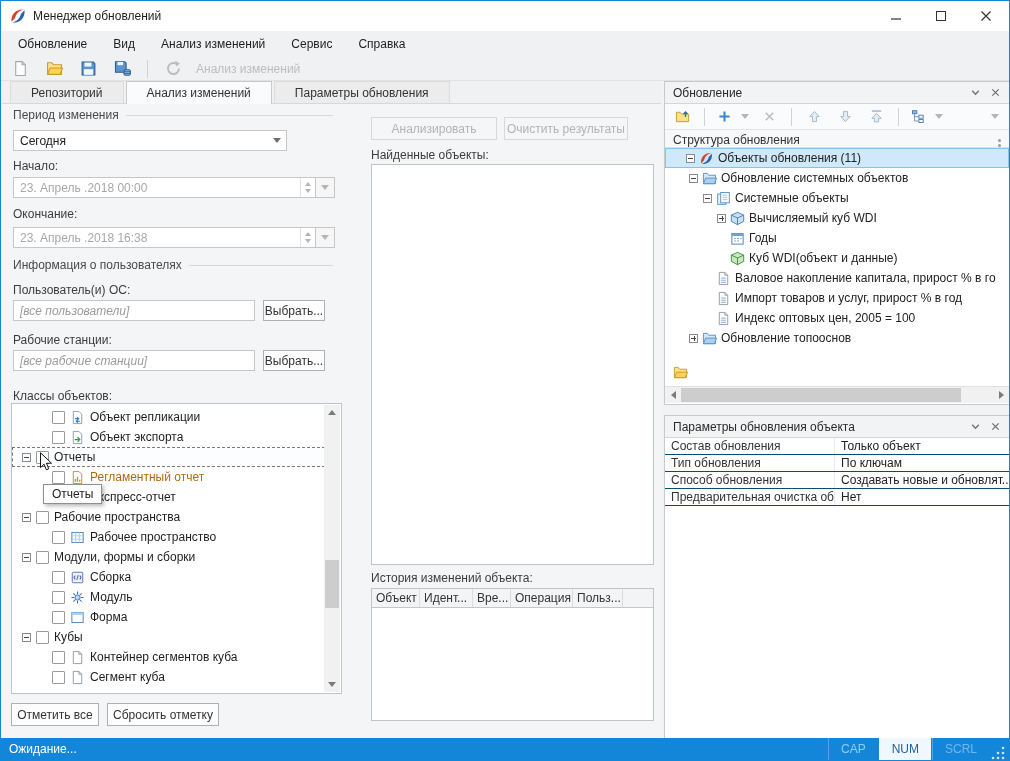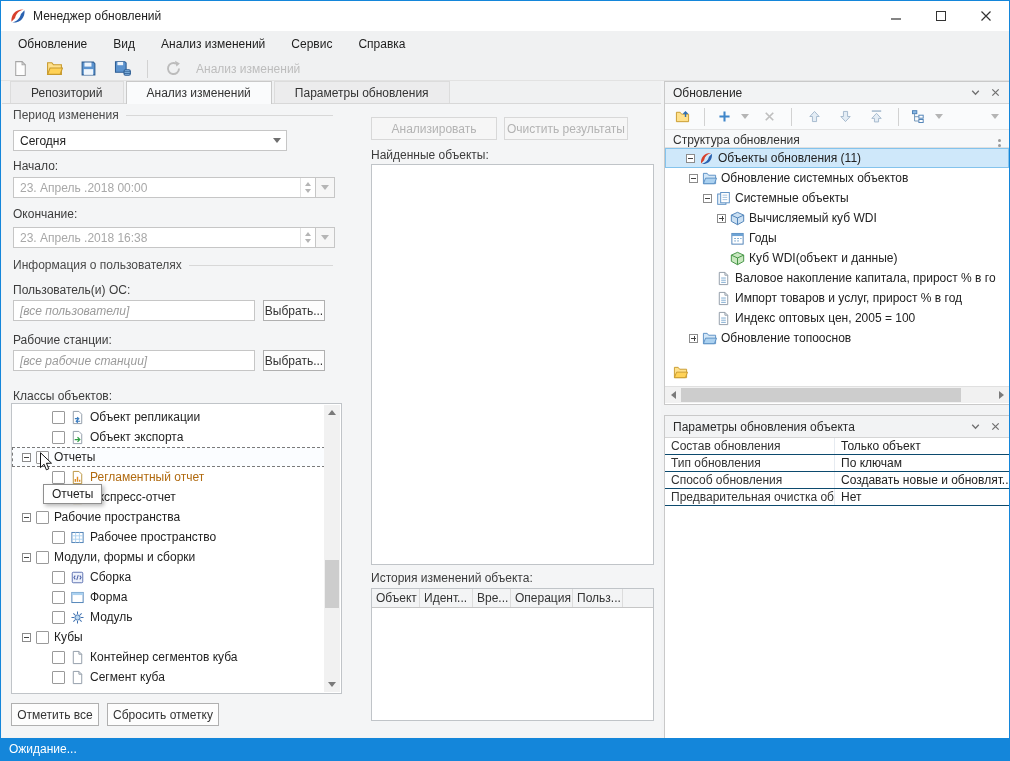--- a/index.html
+++ b/index.html
@@ -417,30 +417,30 @@
       <div class="trow child">
         <span class="cb"></span>
         <svg class="ic">
             <use href="#i-asm"></use>
           </svg>
         <span class="tl">Сборка</span>
       </div>
       <div class="trow child">
         <span class="cb"></span>
         <svg class="ic">
+            <use href="#i-module"></use>
+          </svg>
+        <span class="tl">Модуль</span>
+      </div>
+      <div class="trow child">
+        <span class="cb"></span>
+        <svg class="ic">
             <use href="#i-window"></use>
           </svg>
         <span class="tl">Форма</span>
-      </div>
-      <div class="trow child">
-        <span class="cb"></span>
-        <svg class="ic">
-            <use href="#i-module"></use>
-          </svg>
-        <span class="tl">Модуль</span>
       </div>
       <div class="trow grp-row">
         <span class="exp"></span>
         <span class="cb"></span>
         <span class="tl">Кубы</span>
       </div>
       <div class="trow child">
         <span class="cb"></span>
         <svg class="ic">
             <use href="#i-page"></use>
@@ -675,20 +675,37 @@
       </div>
       <div class="pgrow">
         <div class="pgname">Предварительная очистка об...</div>
         <div class="pgval">Нет</div>
       </div>
     </div>
   </div>
 
   <div class="statusbar">
     <span>Ожидание...</span>
+    <span style="margin-left:auto;display:flex;height:22px;align-items:center">
+      <span class="sb-cell sb-dim">CAP</span>
+      <span class="sb-cell sb-on">NUM</span>
+      <span class="sb-cell sb-dimmer">SCRL</span>
+      <span class="grip">
+        <svg width="14" height="14">
+            <g fill="rgba(255,255,255,.8)">
+              <circle cx="12" cy="12" r="1.3"></circle>
+              <circle cx="12" cy="7" r="1.3"></circle>
+              <circle cx="7" cy="12" r="1.3"></circle>
+              <circle cx="12" cy="2" r="1.3"></circle>
+              <circle cx="7" cy="7" r="1.3"></circle>
+              <circle cx="2" cy="12" r="1.3"></circle>
+            </g>
+          </svg>
+      </span>
+    </span>
   </div>
 
   <div class="tooltip" style="left:42px;top:483px">Отчеты</div>
   <svg class="cursor" style="left:34px;top:449px">
       <use href="#i-cursor"></use>
     </svg>
 
 </div>
 
 </body></html>

